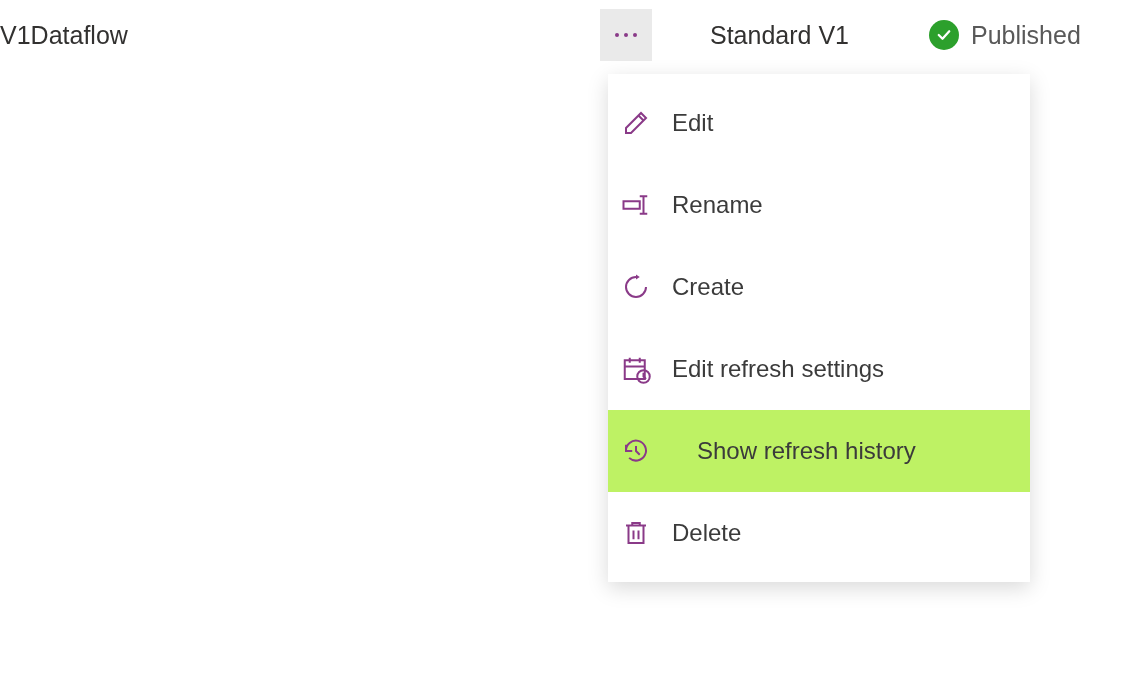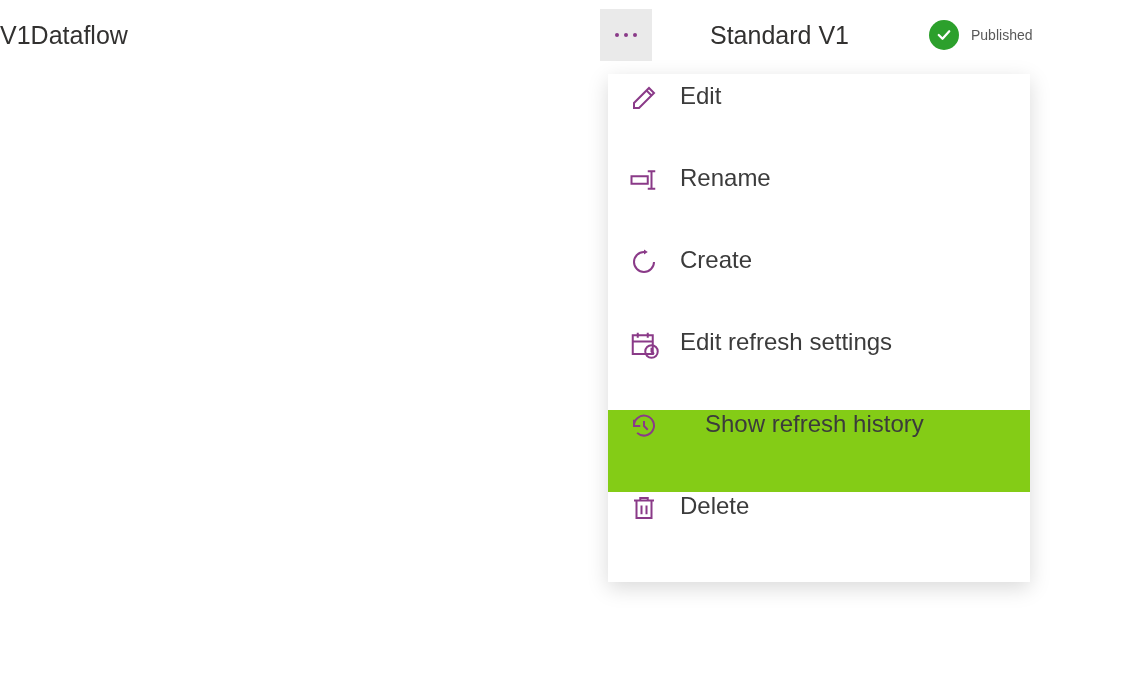--- a/index.html
+++ b/index.html
@@ -63,43 +63,43 @@
       background: #2ca02c;
       display: flex;
       align-items: center;
       justify-content: center;
     }
     .status-check svg {
       width: 18px;
       height: 18px;
     }
     .status-text {
-      font-size: 14px;
+      font-size: 25px;
       color: #595959;
     }
 
     .context-menu {
       position: absolute;
       left: 608px;
       top: 74px;
       width: 422px;
       background: #ffffff;
       box-shadow: 0 6px 20px rgba(0,0,0,0.15);
       padding: 8px 0;
     }
     .menu-item {
       display: flex;
-      align-items: flex-start;
+      align-items: center;
       height: 82px;
-      padding: 0 20px;
+      padding: 0 12px;
       cursor: pointer;
       gap: 20px;
     }
     .menu-item.highlight {
-      background: #84cc16;
+      background: #bef264;
       gap: 45px;
     }
     .menu-icon {
       width: 32px;
       height: 32px;
       display: flex;
       align-items: center;
       justify-content: center;
       flex-shrink: 0;
     }

